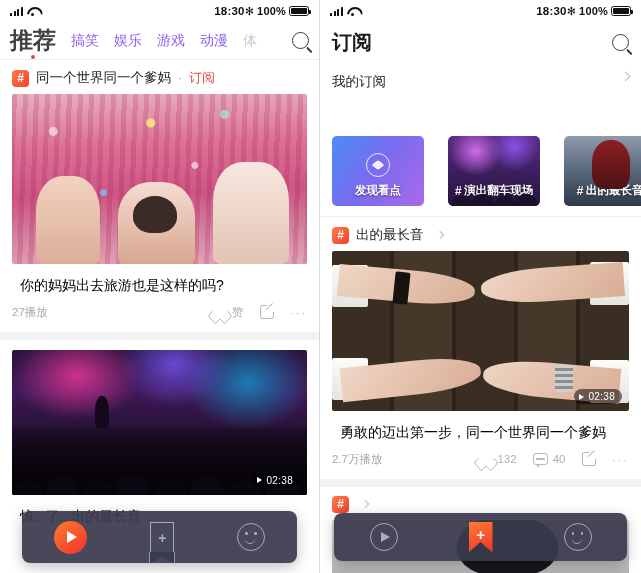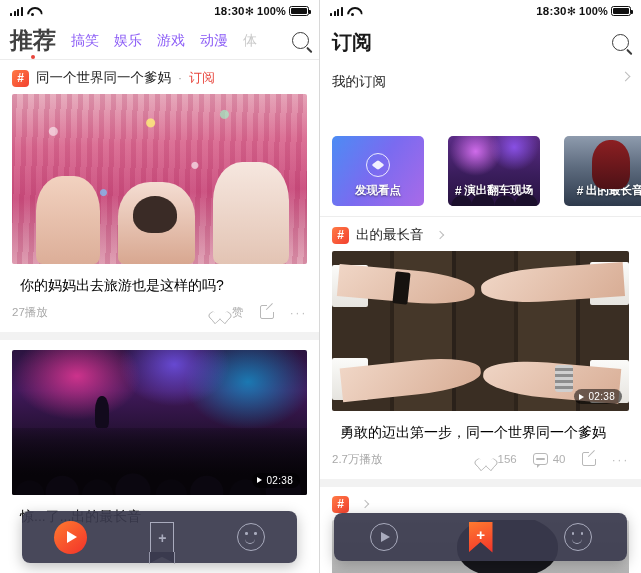--- a/index.html
+++ b/index.html
@@ -500,21 +500,21 @@
         </div>
       </div>
     </div>
 
     <div class="card-title">勇敢的迈出第一步，同一个世界同一个爹妈</div>
     <div class="meta">
       <span>2.7万播放</span>
       <span class="meta-right">
         <span class="mitem">
           <span class="ic-heart"></span>
-          <span>156</span>
+          <span>132</span>
         </span>
         <span class="mitem">
           <span class="ic-cmt">
               <i></i>
             </span>
           <span>40</span>
         </span>
         <span class="mitem">
           <span class="ic-share"></span>
         </span>

